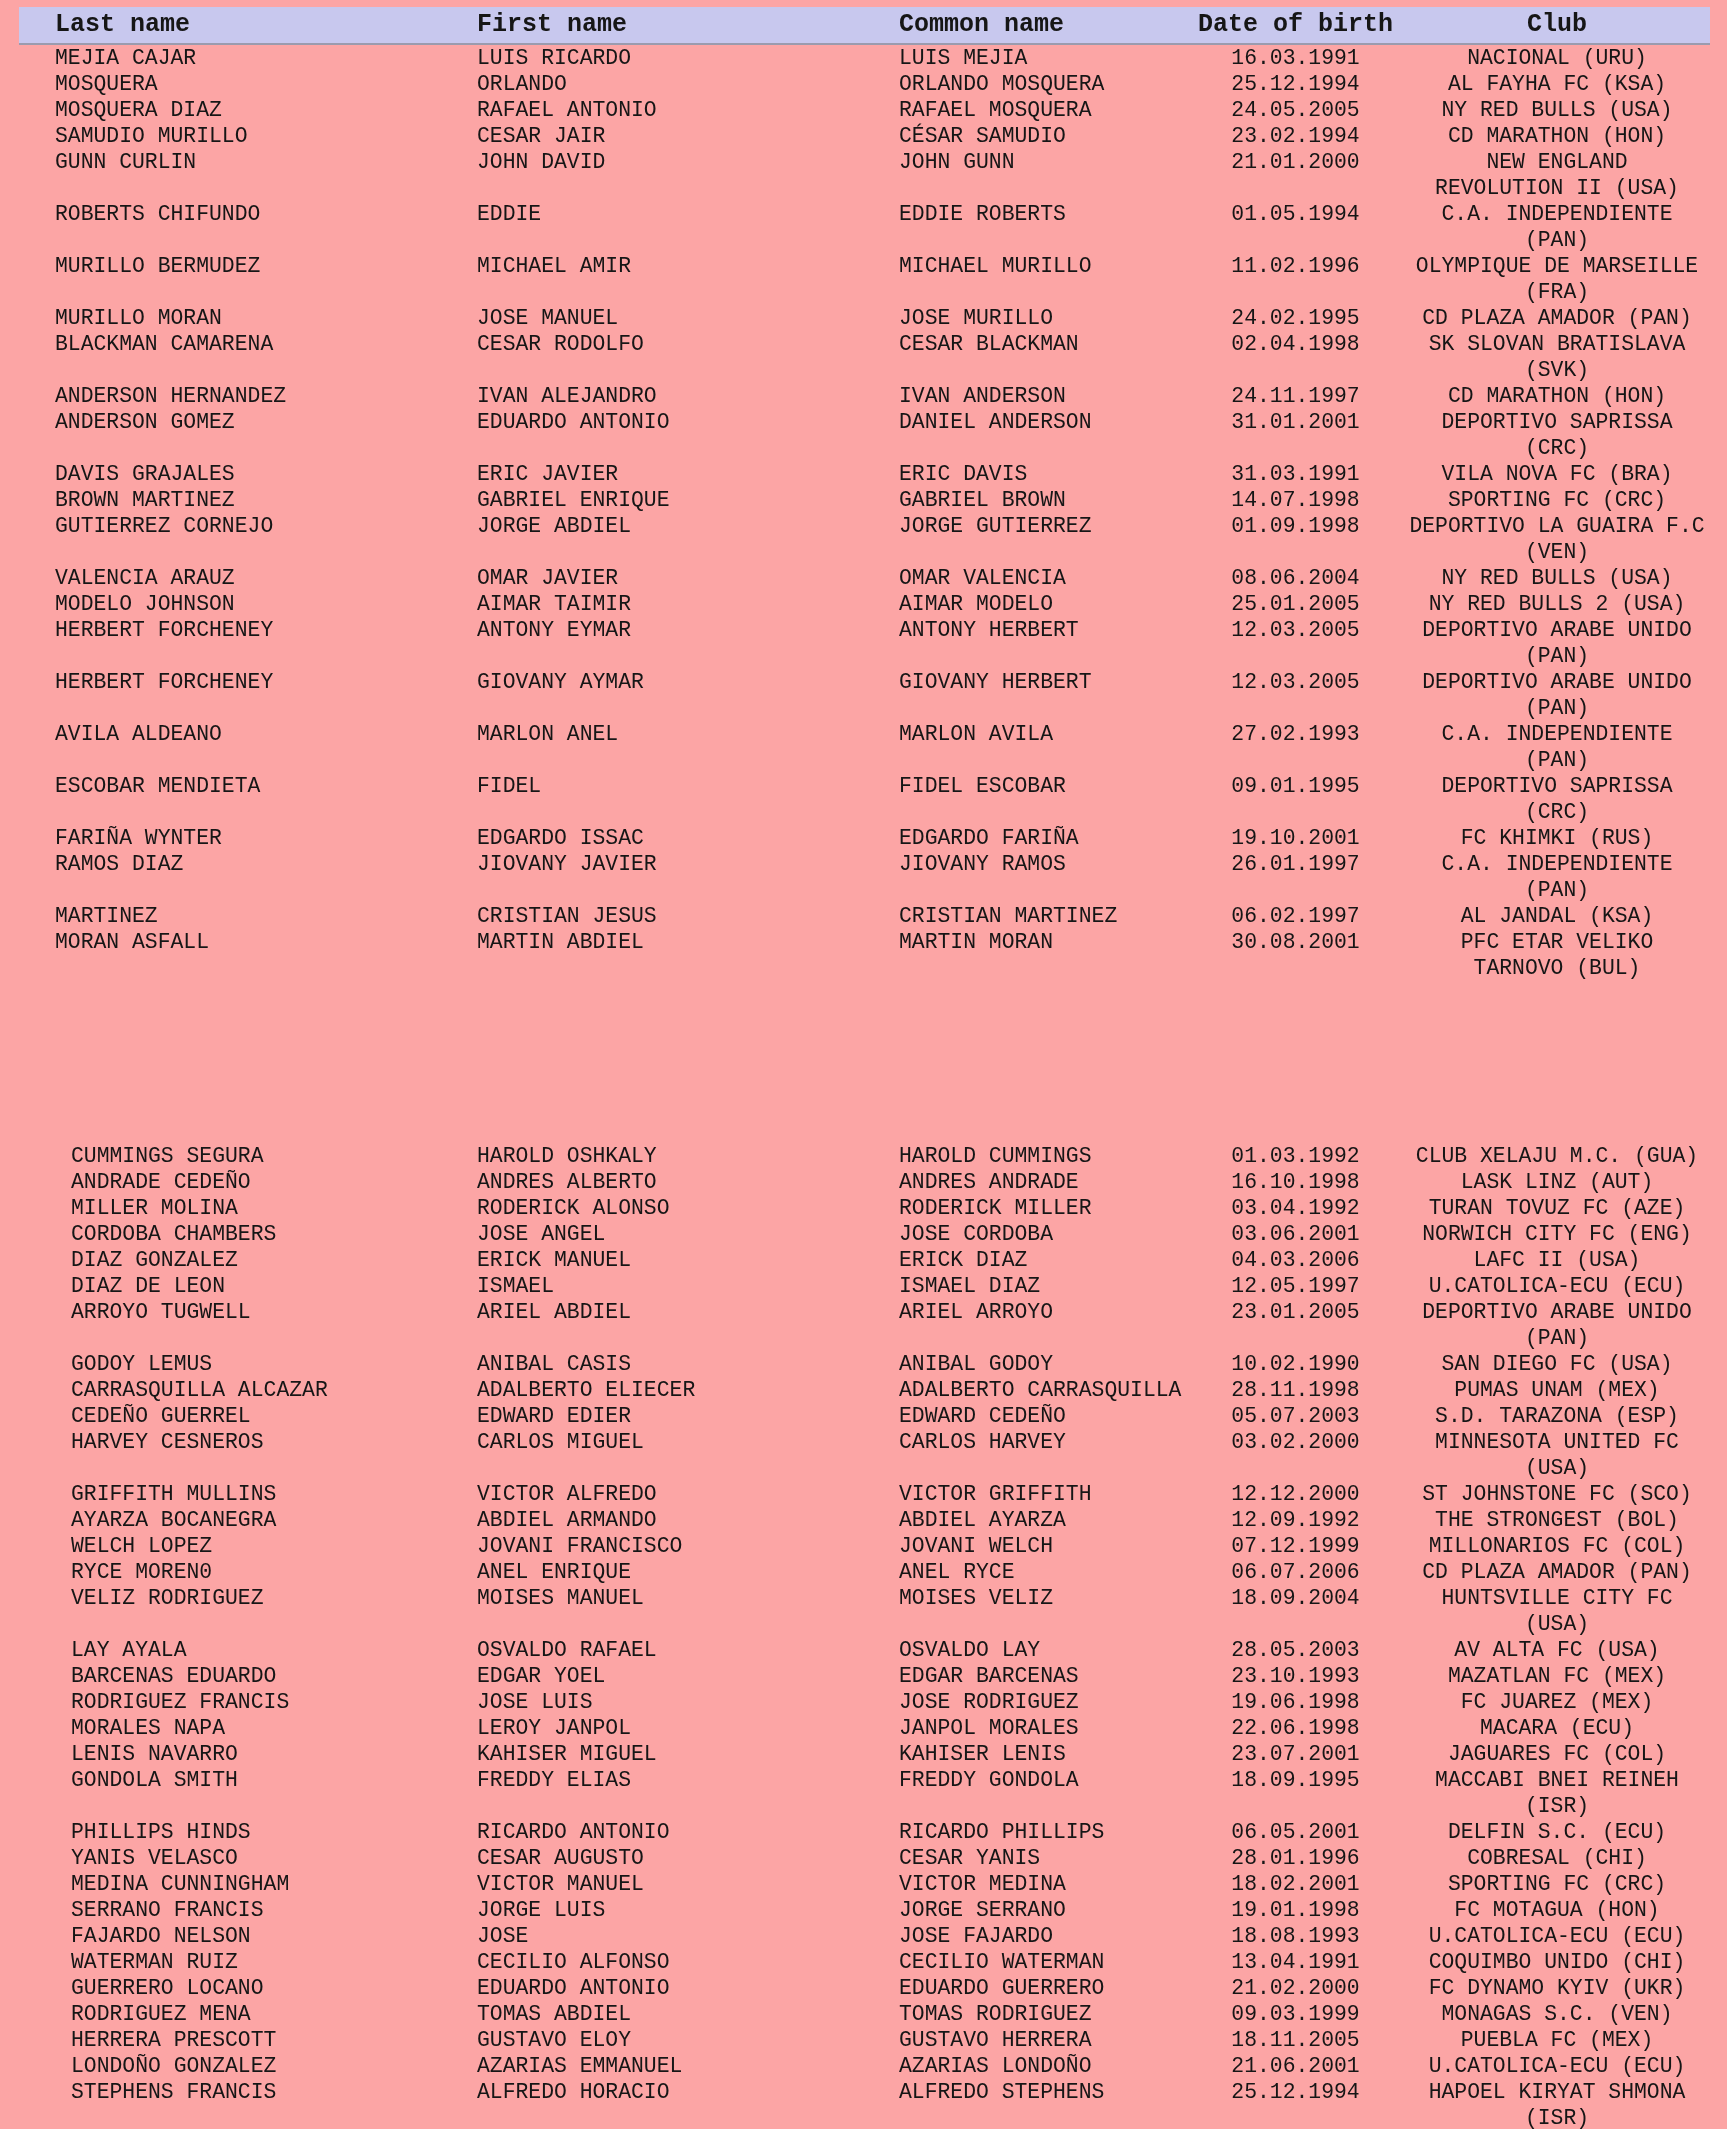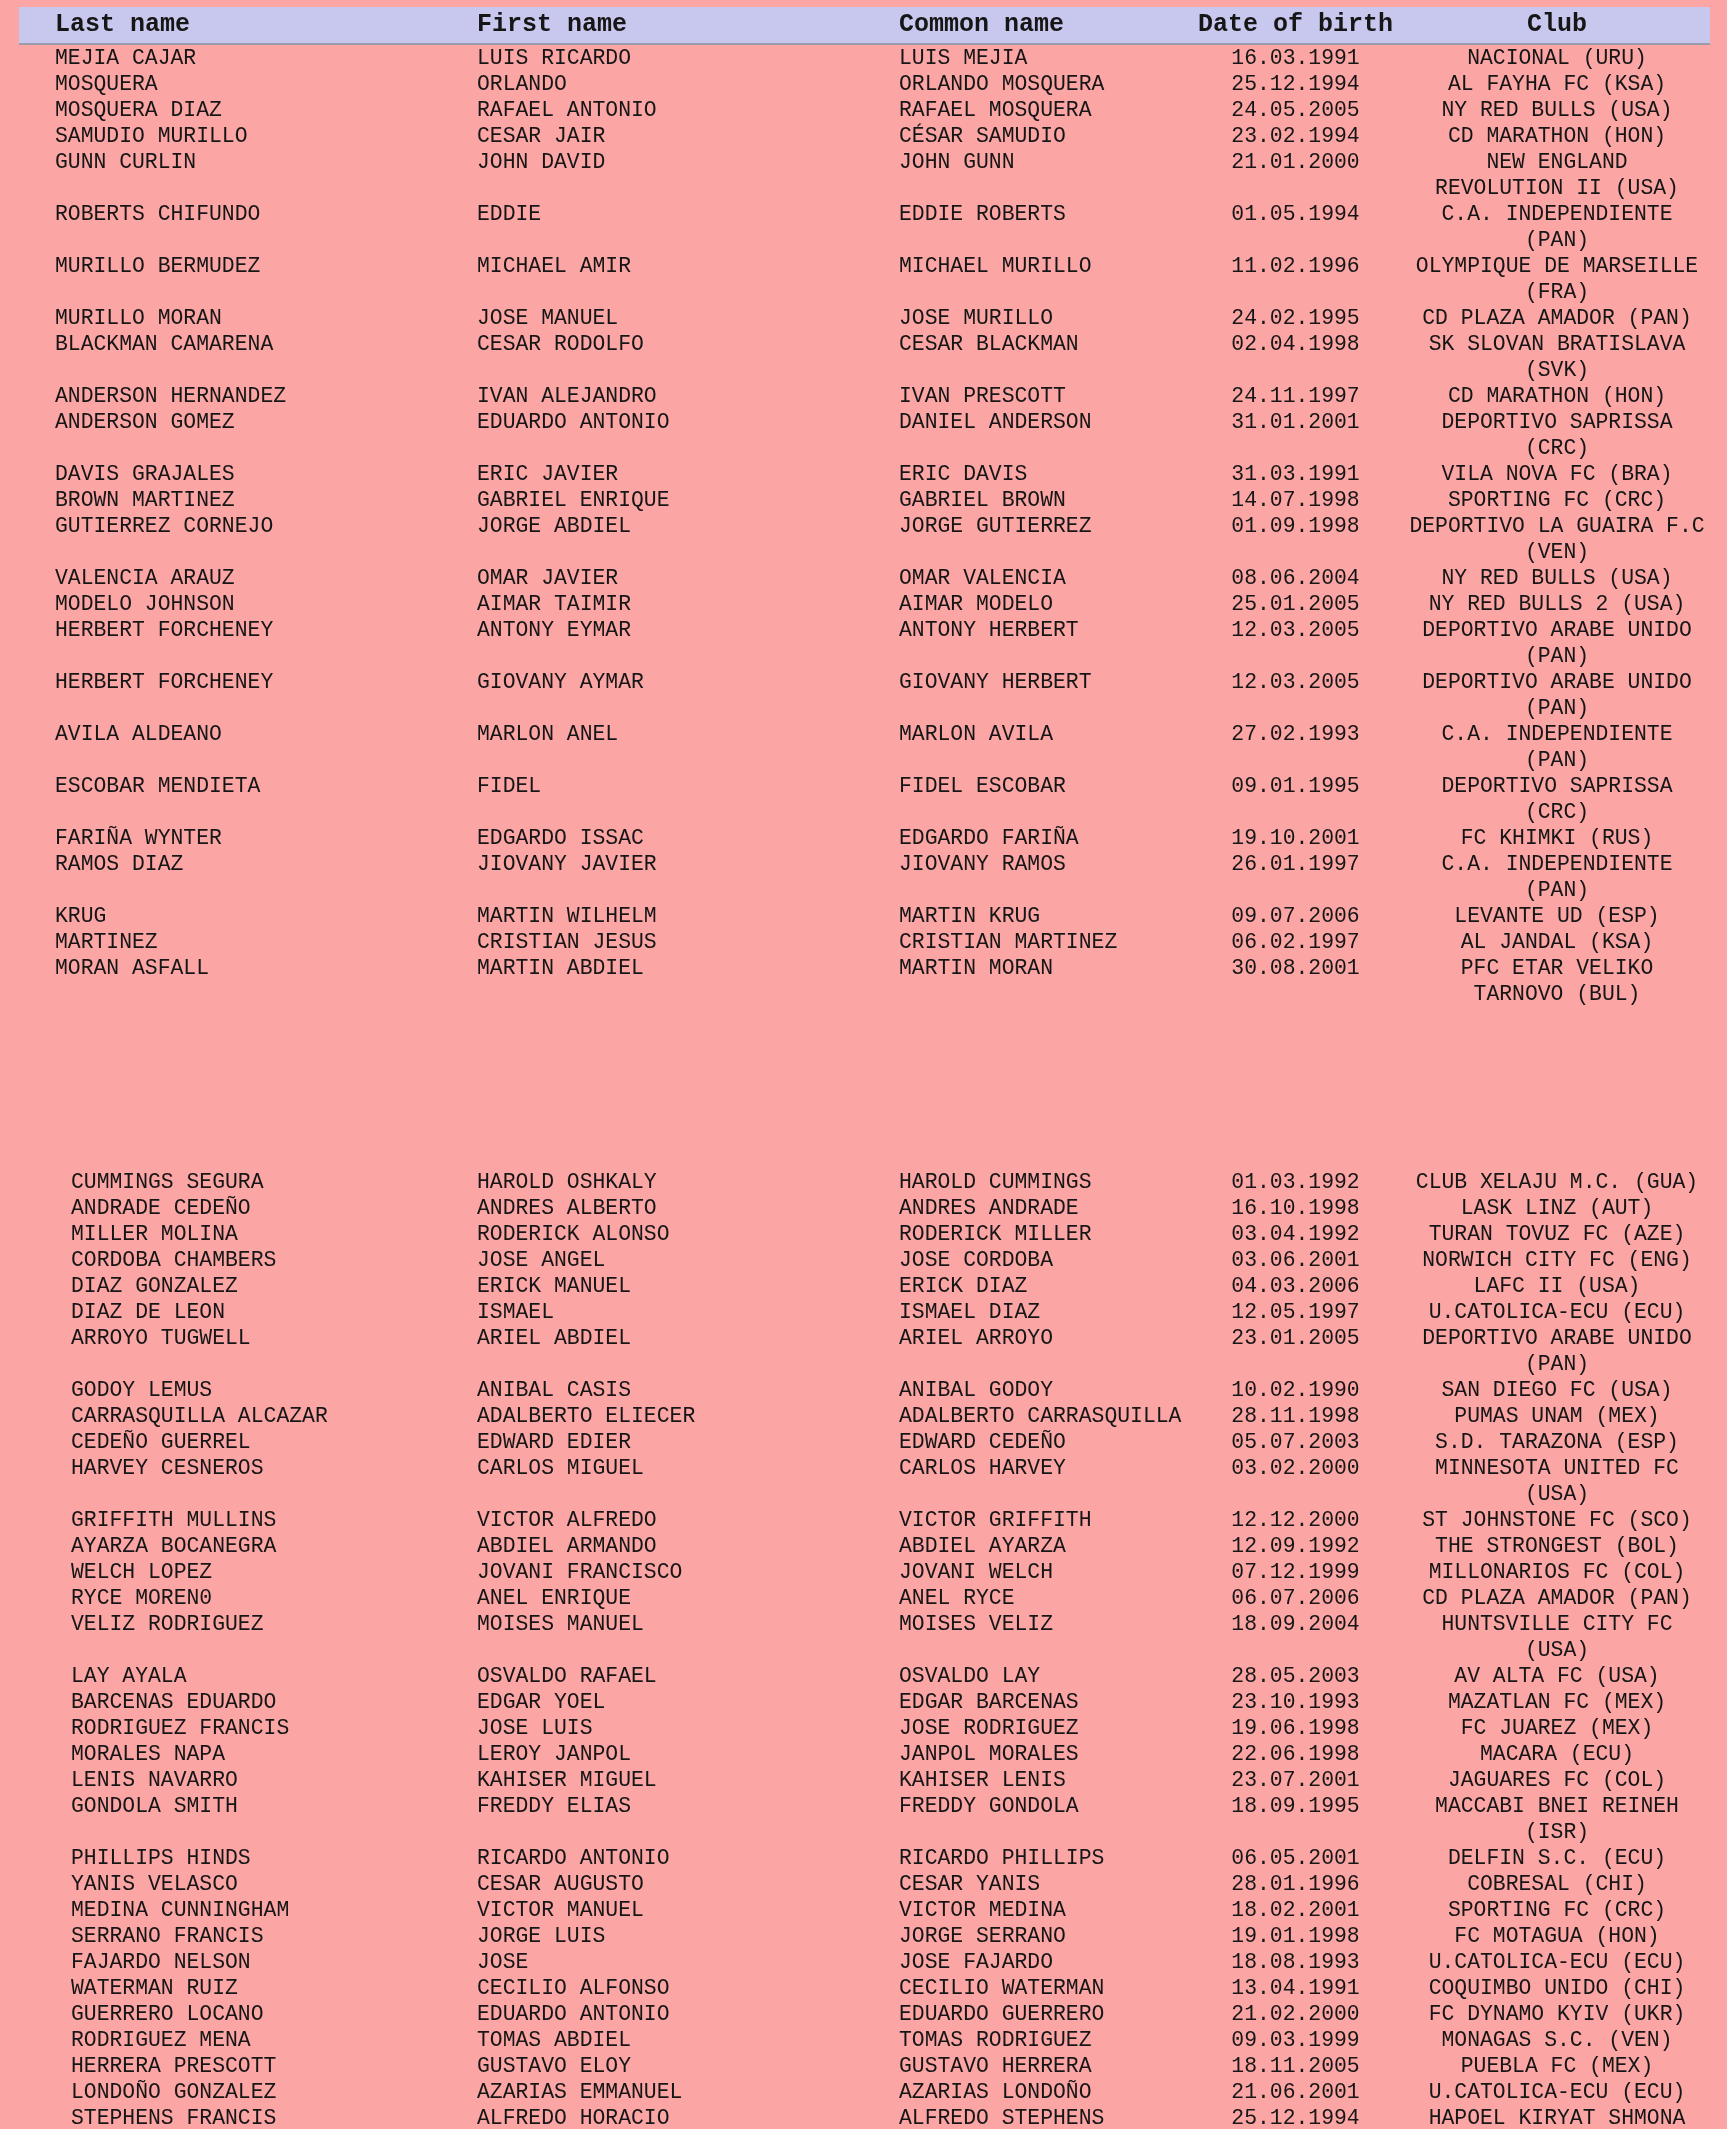--- a/index.html
+++ b/index.html
@@ -126,21 +126,21 @@
           <div class="cell c1">BLACKMAN CAMARENA</div>
           <div class="cell c2">CESAR RODOLFO</div>
           <div class="cell c3">CESAR BLACKMAN</div>
           <div class="cell c4">02.04.1998</div>
           <div class="cell c5">SK SLOVAN BRATISLAVA
 (SVK)</div>
         </div>
         <div class="row">
           <div class="cell c1">ANDERSON HERNANDEZ</div>
           <div class="cell c2">IVAN ALEJANDRO</div>
-          <div class="cell c3">IVAN PRESCOTT</div>
+          <div class="cell c3">IVAN ANDERSON</div>
           <div class="cell c4">24.11.1997</div>
           <div class="cell c5">CD MARATHON (HON)</div>
         </div>
         <div class="row">
           <div class="cell c1">ANDERSON GOMEZ</div>
           <div class="cell c2">EDUARDO ANTONIO</div>
           <div class="cell c3">DANIEL ANDERSON</div>
           <div class="cell c4">31.01.2001</div>
           <div class="cell c5">DEPORTIVO SAPRISSA
 (CRC)</div>
@@ -218,27 +218,20 @@
           <div class="cell c3">EDGARDO FARIÑA</div>
           <div class="cell c4">19.10.2001</div>
           <div class="cell c5">FC KHIMKI (RUS)</div>
         </div>
         <div class="row">
           <div class="cell c1">RAMOS DIAZ</div>
           <div class="cell c2">JIOVANY JAVIER</div>
           <div class="cell c3">JIOVANY RAMOS</div>
           <div class="cell c4">26.01.1997</div>
           <div class="cell c5">C.A. INDEPENDIENTE (PAN)</div>
-        </div>
-        <div class="row">
-          <div class="cell c1">KRUG</div>
-          <div class="cell c2">MARTIN WILHELM</div>
-          <div class="cell c3">MARTIN KRUG</div>
-          <div class="cell c4">09.07.2006</div>
-          <div class="cell c5">LEVANTE UD (ESP)</div>
         </div>
         <div class="row">
           <div class="cell c1">MARTINEZ</div>
           <div class="cell c2">CRISTIAN JESUS</div>
           <div class="cell c3">CRISTIAN MARTINEZ</div>
           <div class="cell c4">06.02.1997</div>
           <div class="cell c5">AL JANDAL (KSA)</div>
         </div>
         <div class="row">
           <div class="cell c1">MORAN ASFALL</div>

